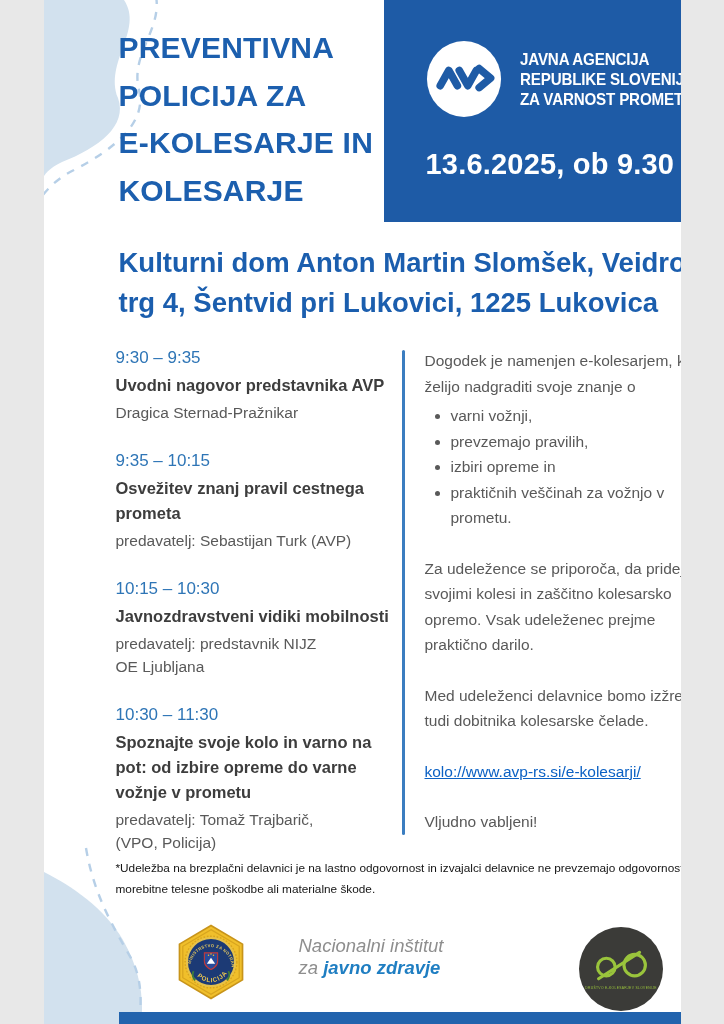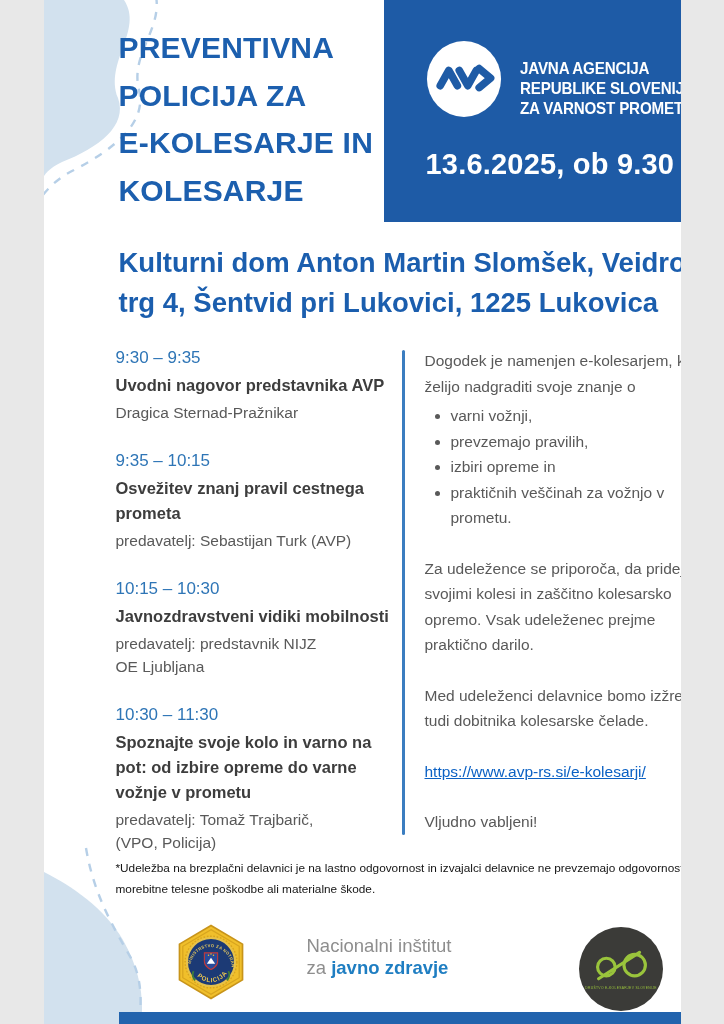--- a/index.html
+++ b/index.html
@@ -5,21 +5,21 @@
   html,body{margin:0;padding:0;background:#e8e8e8;}
   #page{position:relative;width:637px;height:1024px;background:#ffffff;overflow:hidden;
         font-family:"Liberation Sans",sans-serif;margin:0 auto;}
   #decor{position:absolute;left:0;top:0;width:724px;height:1024px;pointer-events:none;}
   .layer{position:absolute;}
 
   
   #title-block{left:75px;top:24px;width:280px;color:#1c5fae;font-size:30px;font-weight:bold;
                line-height:47.5px;letter-spacing:.2px;}
   #header-box{left:340px;top:0;width:384px;height:222px;background:#1e5ba6;color:#fff;}
-  #logo-row{position:absolute;left:42px;top:40px;display:flex;align-items:flex-end;}
+  #logo-row{position:absolute;left:42px;top:40px;display:flex;align-items:center;}
   #agency-text{margin-left:18px;font-size:16.5px;line-height:20px;font-weight:bold;
                letter-spacing:-.2px;transform:scaleX(.92);transform-origin:left center;white-space:nowrap;}
   #event-date{position:absolute;left:42px;top:148px;font-size:29px;font-weight:bold;letter-spacing:.2px;}
 
   #venue{left:75px;top:243px;width:606px;color:#1b5eae;font-size:27.5px;font-weight:bold;line-height:40px;}
 
   
   #schedule-col{left:72px;top:348px;width:280px;}
   #divider{left:358px;top:350px;width:3px;height:485px;background:#3b7dc0;border-radius:2px;}
   #details-col{left:381px;top:348px;width:290px;color:#595959;font-size:15.5px;line-height:25.5px;}
@@ -38,21 +38,21 @@
 
   #disclaimer{left:72px;top:858px;width:612px;color:#141414;font-size:11.8px;line-height:21px;}
 
   
   #police-logo{left:128px;top:923px;}
   #nijz-logo{left:243px;top:928px;display:flex;align-items:flex-start;}
   #nijz-letters{font-size:54px;font-weight:bold;letter-spacing:-2px;line-height:54px;}
   #nijz-letters .g{color:#8e8e8e;} 
   #nijz-letters .b{color:#1f7ec2;}
   #nijz-letters .j{display:inline-block;transform:translateY(8px);}
-  #nijz-text{margin-left:20px;margin-top:7px;font-size:18.5px;line-height:22px;color:#8e8e8e;}
+  #nijz-text{margin-left:12px;margin-top:7px;font-size:18.5px;line-height:22px;color:#8e8e8e;font-style:italic;}
   #nijz-text b{color:#1f7ec2;}
   #ekolesarji-logo{left:535px;top:927px;}
   #bottom-bar{left:75px;top:1012px;width:578px;height:12px;background:#2263ad;}
 </style>
 </head>
 <body>
 
 <div id="page">
 
   <svg id="decor" viewBox="0 0 724 1024">
@@ -120,21 +120,21 @@
   <div class="layer" id="details-col">
     <p class="para" style="margin-bottom:4px;">Dogodek je namenjen e-kolesarjem, ki želijo nadgraditi svoje znanje o</p>
     <ul id="bullet-list">
       <li>varni vožnji,</li>
       <li>prevzemajo pravilih,</li>
       <li>izbiri opreme in</li>
       <li>praktičnih veščinah za vožnjo v prometu.</li>
     </ul>
     <p class="para">Za udeležence se priporoča, da pridejo s svojimi kolesi in zaščitno kolesarsko opremo. Vsak udeleženec prejme praktično darilo.</p>
     <p class="para">Med udeleženci delavnice bomo izžrebali tudi dobitnika kolesarske čelade.</p>
-    <a id="signup-link" href="#">https://www.avp-rs.si/e-kolesarji/</a>
+    <a id="signup-link" href="#">kolo://www.avp-rs.si/e-kolesarji/</a>
     <p id="closing">Vljudno vabljeni!</p>
   </div>
 
   <div class="layer" id="disclaimer">*Udeležba na brezplačni delavnici je na lastno odgovornost in izvajalci delavnice ne prevzemajo odgovornosti za morebitne telesne poškodbe ali materialne škode.</div>
 
   <div class="layer" id="police-logo">
     <svg width="78" height="78" viewBox="0 0 86 94">
       <polygon points="43,3 81,25.5 81,68.5 43,91 5,68.5 5,25.5" fill="#f0bf2b" stroke="#c8941a" stroke-width="2"></polygon>
       <polygon points="43,8 77,28 77,66 43,86 9,66 9,28" fill="none" stroke="#d8a51f" stroke-width="1.5"></polygon>
       <circle cx="43" cy="47" r="31" fill="none" stroke="#d8a51f" stroke-width="2" stroke-dasharray="2 2"></circle>

